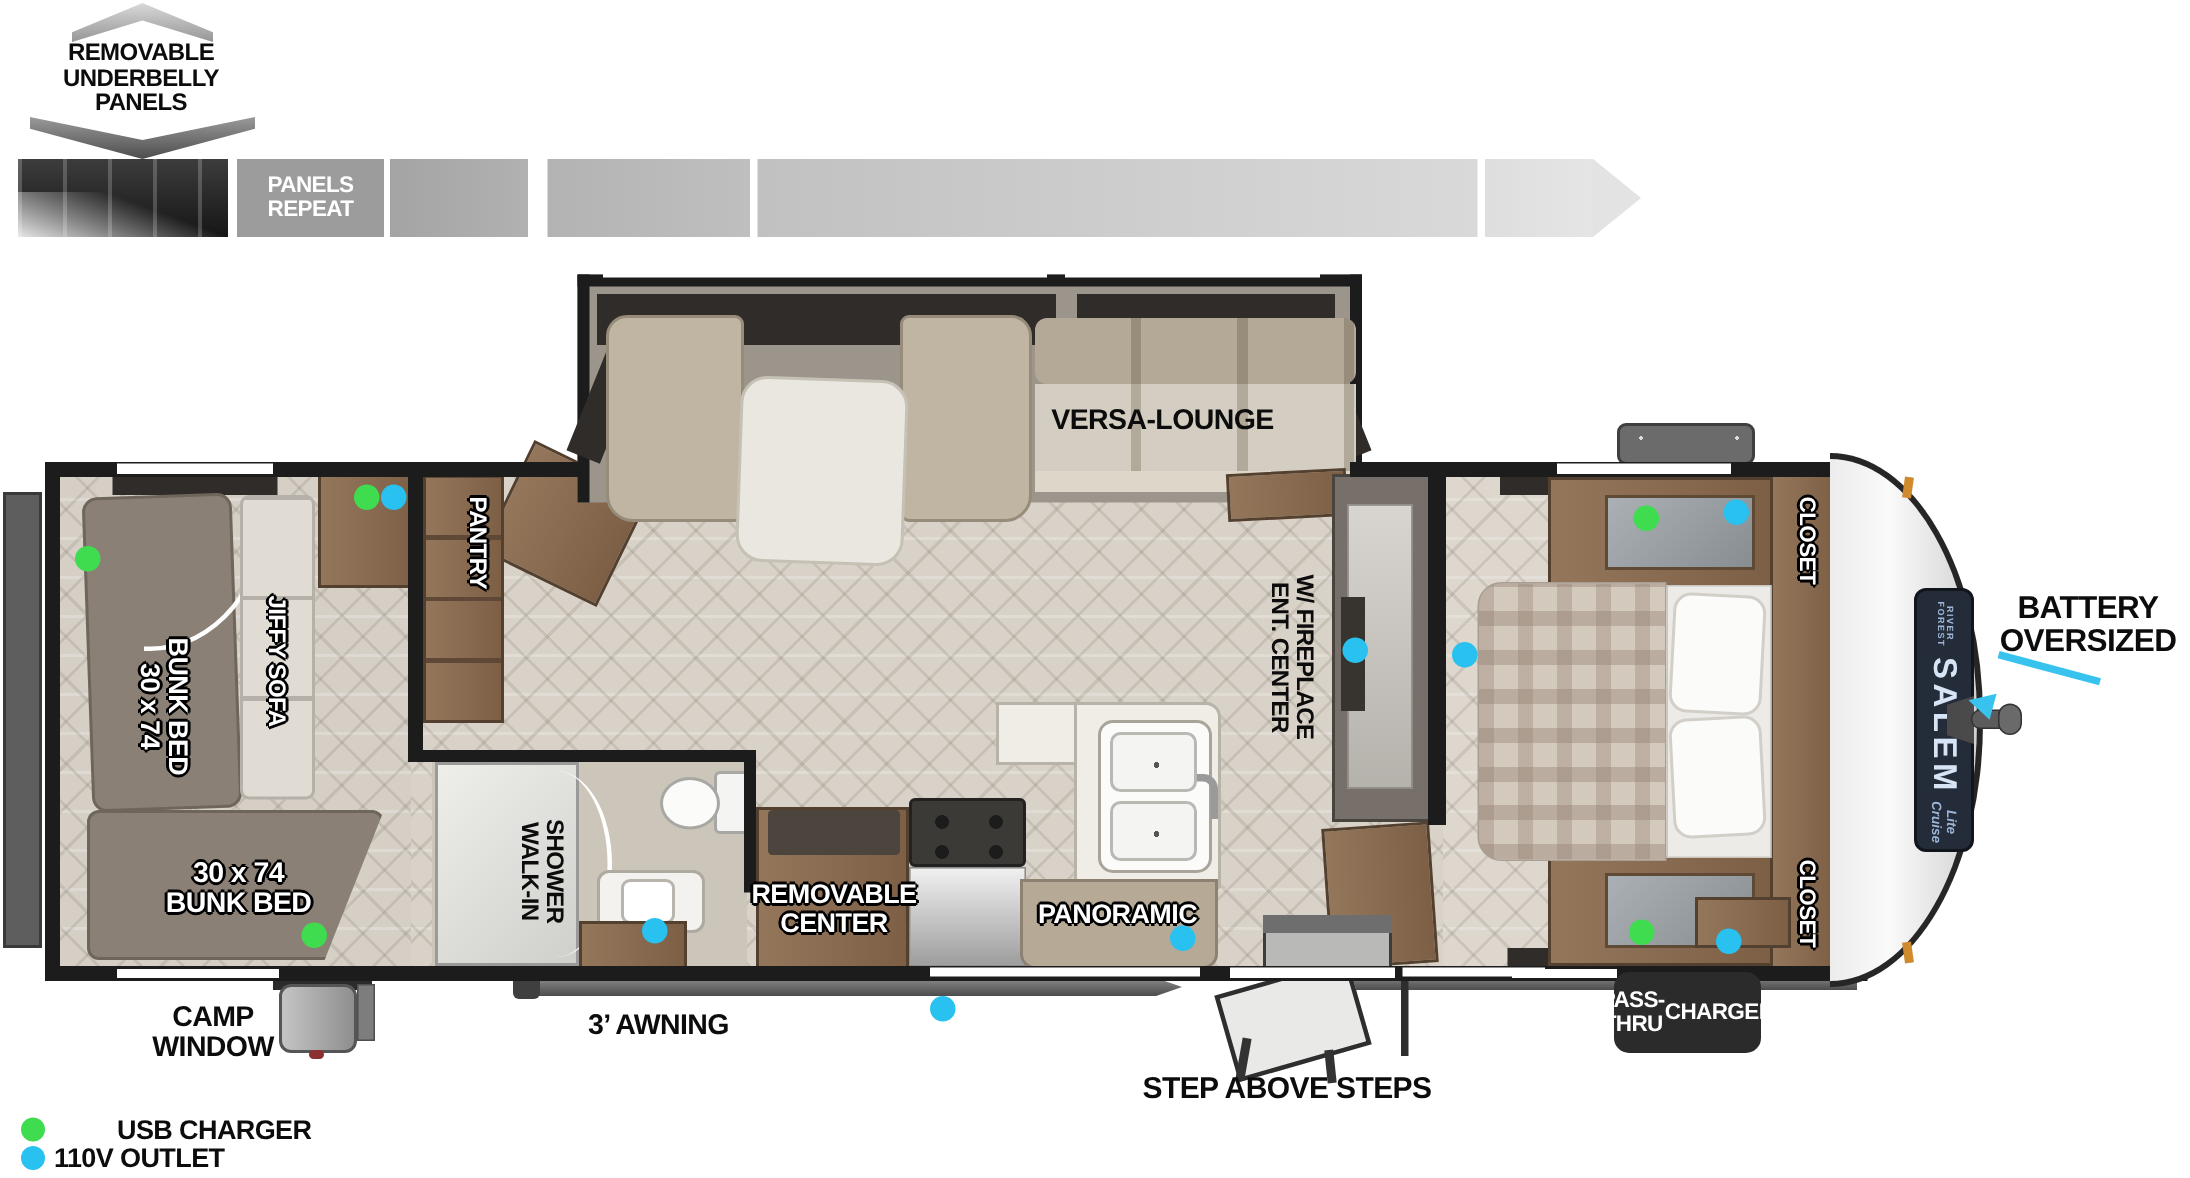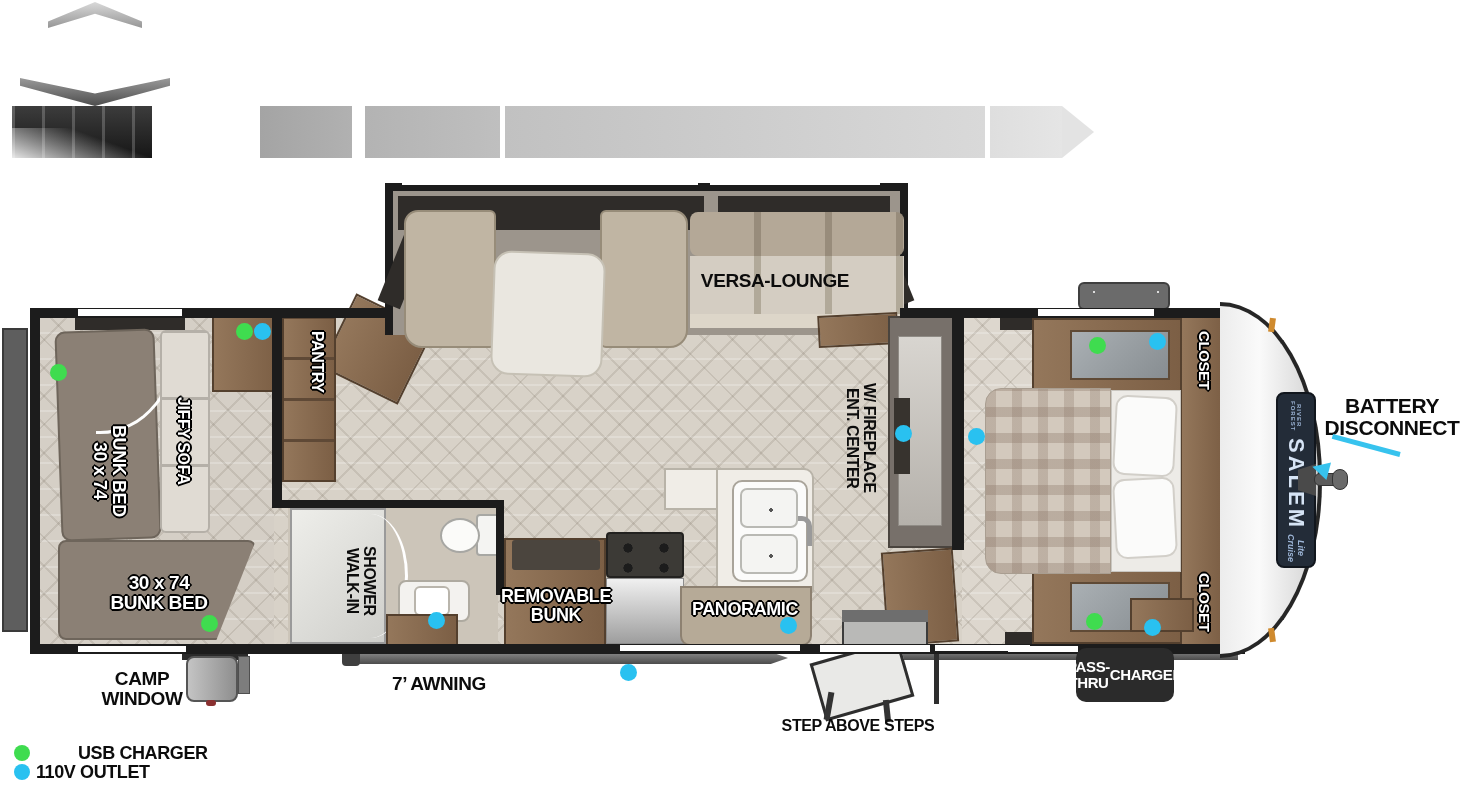--- a/index.html
+++ b/index.html
@@ -27,25 +27,29 @@
   .graybar{background:linear-gradient(180deg,#8a8a8a,#4c4c4c);z-index:1;}
   .legend-row{display:flex;align-items:center;gap:6px;}
   .swatch{width:16px;height:16px;border-radius:50%;position:static !important;flex:0 0 16px;}
 </style>
 </head>
 <body>
 
 <div id="plan">
 
   <div class="chev-up" style="left:48px;top:2px;width:94px;height:26px;background:linear-gradient(180deg,#d9d9d9,#969696);"></div>
+  <div class="lbl" style="left:20px;top:26px;width:148px;height:54px;font-size:16px;">REMOVABLE UNDERBELLY PANELS</div>
   <div class="chev-dn" style="left:20px;top:78px;width:150px;height:28px;background:linear-gradient(180deg,#9a9a9a,#4d4d4d);"></div>
   <div style="left:12px;top:106px;width:140px;height:52px;z-index:1;
               background:linear-gradient(180deg,#3c3c3c,#161616);
               background-image:repeating-linear-gradient(90deg,rgba(255,255,255,.2) 0 3px,rgba(0,0,0,0) 3px 30px),linear-gradient(180deg,#3c3c3c,#161616);"></div>
   <div style="left:12px;top:128px;width:145px;height:52px;z-index:1;background:linear-gradient(200deg,rgba(255,255,255,0) 30%,#fff 85%);"></div>
+  <div style="left:158px;top:106px;width:98px;height:52px;background:#9c9c9c;z-index:1;display:flex;align-items:center;justify-content:center;">
+    <span class="lbl" style="position:static;color:#fff;font-size:15px;width:70px;">PANELS REPEAT</span>
+  </div>
   <div style="left:260px;top:106px;width:92px;height:52px;background:linear-gradient(90deg,#a4a4a4,#b1b1b1);z-index:1;"></div>
   <div style="left:365px;top:106px;width:135px;height:52px;background:linear-gradient(90deg,#b3b3b3,#bfbfbf);z-index:1;"></div>
   <div style="left:505px;top:106px;width:480px;height:52px;background:linear-gradient(90deg,#c1c1c1,#d9d9d9);z-index:1;"></div>
   <div style="left:990px;top:106px;width:72px;height:52px;background:linear-gradient(90deg,#dedede,#e5e5e5);z-index:1;"></div>
   <div style="left:1062px;top:106px;width:0;height:0;border-top:26px solid transparent;border-bottom:26px solid transparent;border-left:32px solid #e3e3e3;z-index:1;"></div>
 
   <div style="left:2px;top:328px;width:26px;height:304px;background:#5e5e5e;border:2px solid #3a3a3a;z-index:0;"></div>
 
   <div class="floor" style="left:38px;top:316px;width:236px;height:330px;background-color:#d5cfc6;"></div>
   <div class="floor" style="left:274px;top:316px;width:690px;height:330px;"></div>
@@ -154,48 +158,48 @@
       <br>
     <span style="font-size:22px;color:#d6e4f5;letter-spacing:3px;">SALEM</span>
       <br>
     <span style="font-size:9px;font-style:italic;color:#9db5d6;">Cruise Lite</span>
   </div>
   <div style="left:1298px;top:464px;width:18px;height:32px;background:#4a4a4a;clip-path:polygon(0 18%,100% 0,100% 100%,0 82%);z-index:5;"></div>
   <div style="left:1314px;top:473px;width:26px;height:13px;background:#5c5c5c;border:1px solid #333;border-radius:6px;z-index:5;"></div>
   <div style="left:1332px;top:469px;width:16px;height:21px;background:#6a6a6a;border:1px solid #333;border-radius:8px;z-index:5;"></div>
   <div class="lbl" style="left:1322px;top:392px;width:140px;height:50px;font-size:21px;">
     <span style="position:static;"><span>BATTERY</span><br>
-    <span>DISCONNECT</span></span>
+    <span>OVERSIZED</span></span>
   </div>
   <div style="left:1330px;top:452px;width:70px;height:5px;background:#37c3ee;transform:rotate(15deg);transform-origin:right center;z-index:6;"></div>
   <div style="left:1312px;top:460px;width:0;height:0;border-top:9px solid transparent;border-bottom:9px solid transparent;border-right:17px solid #37c3ee;transform:rotate(15deg);z-index:6;"></div>
 
   <div class="graybar" style="left:356px;top:652px;width:432px;height:12px;clip-path:polygon(0 0,96% 0,100% 50%,96% 100%,0 100%);"></div>
   <div style="left:342px;top:648px;width:18px;height:18px;background:#3f3f3f;border-radius:4px;z-index:1;"></div>
   <div class="graybar" style="left:898px;top:650px;width:340px;height:10px;"></div>
   <div style="left:888px;top:647px;width:14px;height:16px;background:#3f3f3f;border-radius:3px;z-index:1;"></div>
-  <div class="lbl" style="left:376px;top:672px;width:126px;height:24px;font-size:19px;">7’ AWNING</div>
+  <div class="lbl" style="left:376px;top:672px;width:126px;height:24px;font-size:19px;">3’ AWNING</div>
 
   <div style="left:182px;top:646px;width:66px;height:14px;background:#2b2b2b;z-index:1;"></div>
   <div style="left:186px;top:656px;width:52px;height:46px;background:linear-gradient(90deg,#c4c4c4,#8e8e8e);border:2px solid #555;border-radius:8px;z-index:1;"></div>
   <div style="left:238px;top:656px;width:12px;height:38px;background:#7d7d7d;border:1px solid #4f4f4f;z-index:1;"></div>
   <div style="left:206px;top:700px;width:10px;height:6px;background:#8a3030;border-radius:3px;z-index:1;"></div>
   <div class="lbl" style="left:88px;top:666px;width:108px;height:46px;font-size:19px;">
     <span style="position:static;"><span>CAMP</span><br>
     <span>WINDOW</span></span>
   </div>
 
   <div style="left:842px;top:610px;width:86px;height:38px;background:#b9b9b7;border:2px solid #3c3c3c;z-index:2;"></div>
   <div style="left:842px;top:610px;width:86px;height:12px;background:#6e6e6e;z-index:2;"></div>
   <div class="whitestrip" style="left:820px;top:645px;width:110px;height:7px;"></div>
   <div style="left:816px;top:650px;width:92px;height:60px;background:#e9e9e7;border:3px solid #2e2e2e;transform:rotate(-16deg);z-index:1;"></div>
   <div style="left:826px;top:692px;width:6px;height:28px;background:#333;transform:rotate(10deg);z-index:1;"></div>
   <div style="left:884px;top:700px;width:6px;height:22px;background:#333;transform:rotate(-6deg);z-index:1;"></div>
   <div style="left:934px;top:652px;width:5px;height:52px;background:#2e2e2e;z-index:1;"></div>
-  <div class="lbl" style="left:754px;top:712px;width:208px;height:28px;font-size:16px;">STEP ABOVE STEPS</div>
+  <div class="lbl" style="left:754px;top:712px;width:208px;height:28px;font-size:20px;">STEP ABOVE STEPS</div>
 
   <div class="wood" style="left:1130px;top:598px;width:64px;height:34px;"></div>
   <div style="left:1076px;top:648px;width:98px;height:54px;background:#2b2b2b;border-radius:10px;z-index:5;display:flex;align-items:center;justify-content:center;text-align:center;">
     <span class="lbl" style="position:static;color:#fff;font-size:15px;">
         <span>PASS-THRU</span>
         <br>
         <span>CHARGER</span>
       </span>
   </div>
 
@@ -208,21 +212,21 @@
   <div class="lbl ow" style="left:84px;top:570px;width:150px;height:46px;font-size:19px;">
     <span style="position:static;"><span>30 x 74</span><br>
     <span>BUNK BED</span></span>
   </div>
   <div class="lbl vert" style="left:334px;top:518px;width:52px;height:126px;font-size:16px;">
     <span style="position:static;"><span>WALK-IN</span><br>
     <span>SHOWER</span></span>
   </div>
   <div class="lbl ow" style="left:498px;top:580px;width:116px;height:52px;font-size:18px;">
     <span style="position:static;"><span>REMOVABLE</span><br>
-    <span>BUNK</span></span>
+    <span>CENTER</span></span>
   </div>
   <div class="lbl ow" style="left:684px;top:598px;width:122px;height:22px;font-size:18px;">PANORAMIC</div>
   <div class="lbl vert" style="left:834px;top:352px;width:52px;height:172px;font-size:16px;">
     <span style="position:static;"><span>ENT. CENTER</span><br>
     <span>W/ FIREPLACE</span></span>
   </div>
   <div class="lbl ow vert" style="left:1186px;top:318px;width:36px;height:84px;font-size:15px;">CLOSET</div>
   <div class="lbl ow vert" style="left:1186px;top:560px;width:36px;height:84px;font-size:15px;">CLOSET</div>
 
   <div class="legend-row" style="left:14px;top:744px;height:18px;gap:48px;">

